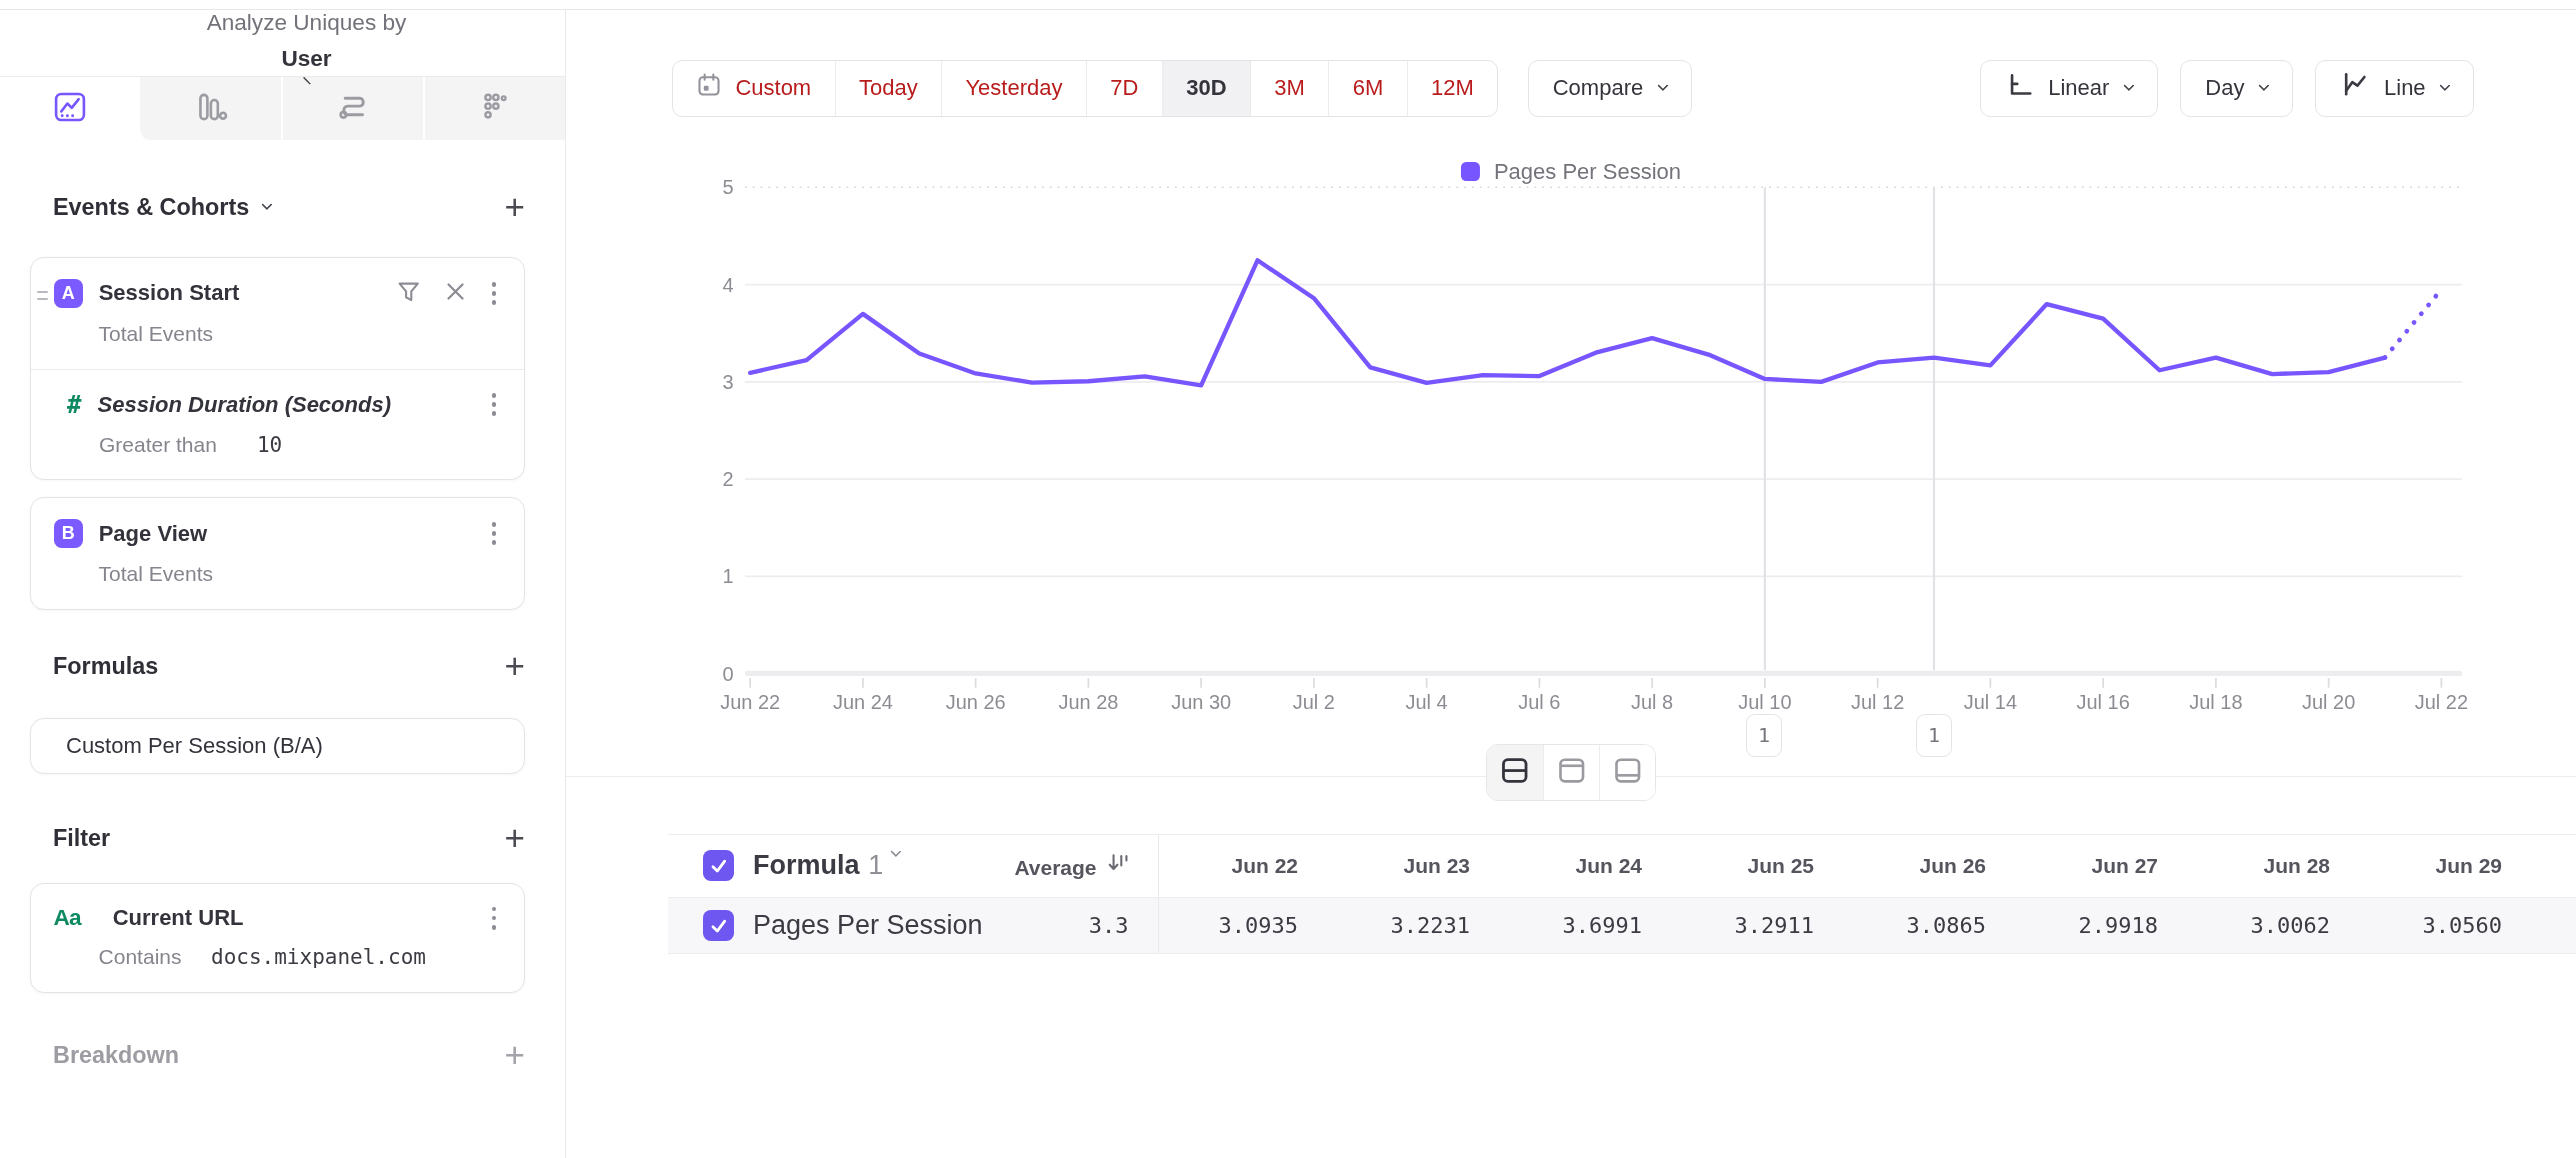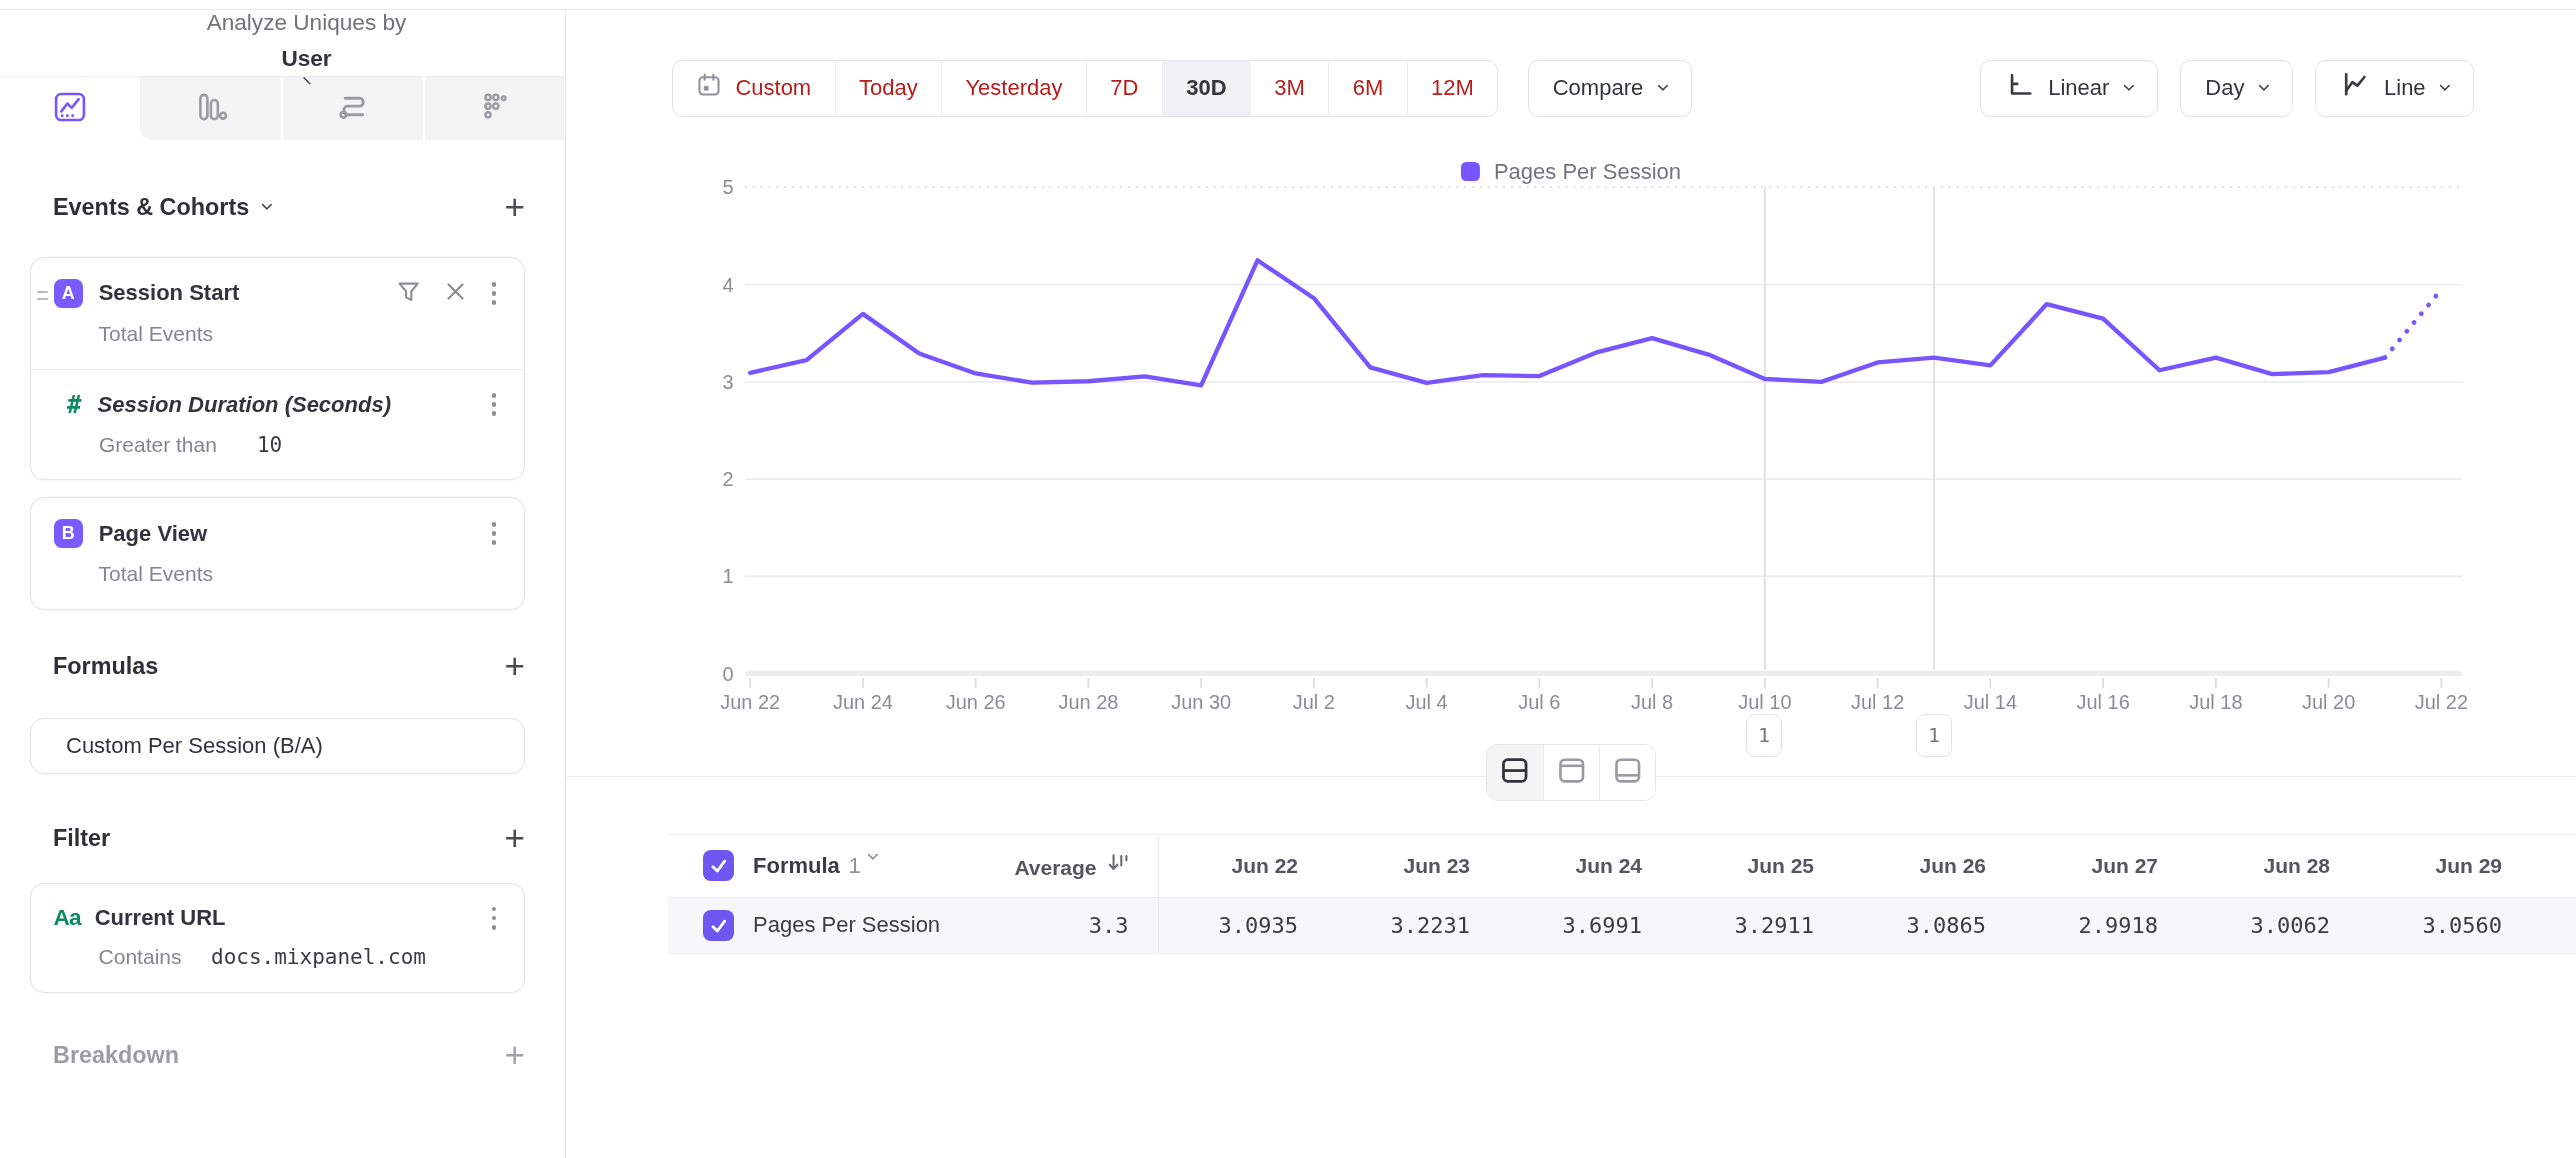--- a/index.html
+++ b/index.html
@@ -80,21 +80,21 @@
   .vtoggle .opt + .opt { border-left:1.3px solid #ececee; }
   .vtoggle .opt.sel { background:#f4f4f5; }
 
   
   .table { position:absolute; top:824px; left:102px; right:0; }
   .trow { display:flex; align-items:stretch; }
   .trow.head { height:63px; border-top:1.3px solid #ededf0; background:#fff; }
   .trow.data { height:57px; background:#f7f7f9; border-top:1.3px solid #ededf0; border-bottom:1.3px solid #ededf0; }
   .frozen { width:491px; min-width:491px; display:flex; align-items:center; padding:0 29.5px 0 35px; border-right:1.3px solid #e9e9ec; }
   .checkbox { width:31px; height:31px; min-width:31px; border-radius:7.8px; background:#6e56f0; display:flex; align-items:center; justify-content:center; cursor:pointer; }
-  .flabel { margin-left:19px; font-size:22px; color:#3b3b43; display:flex; align-items:flex-start; gap:8.7px; }
+  .flabel { margin-left:19px; font-size:27px; color:#3b3b43; display:flex; align-items:flex-start; gap:8.7px; }
   .flabel .fw { font-weight:600; }
   .flabel .idx { color:#8f8f96; }
   .avg { margin-left:auto; display:flex; align-items:flex-end; gap:8px; font-size:21px; font-weight:700; color:#55555e; }
   .avgval { margin-left:auto; font-family:"DejaVu Sans Mono", monospace; font-size:22px; color:#3b3b43; }
   .dcols { display:flex; }
   .dcell { width:172px; min-width:172px; display:flex; align-items:center; justify-content:flex-end; padding-right:33px; }
   .dcell.h { font-size:21px; font-weight:600; color:#55555e; }
   .dcell.v { font-family:"DejaVu Sans Mono", monospace; font-size:22px; color:#3b3b43; }
 </style>
 </head>
@@ -239,21 +239,21 @@
 
       <div class="section-head" style="margin-top:49px;">
         <span class="t">Filter</span>
         <span class="plus">+</span>
       </div>
 
       <div class="card" style="margin-top:29px;">
         <div class="card-sec">
           <div class="trow-line">
             <span class="aaicon">Aa</span>
-            <span class="ctitle" style="margin-left:14px;">Current URL</span>
+            <span class="ctitle" style="margin-left:32px;">Current URL</span>
             <span class="acts">
                 <span class="kebab">
                   <i></i>
                   <i></i>
                   <i></i>
                 </span>
               </span>
           </div>
           <div class="csub" style="gap:29.5px;">
             <span>Contains</span>

